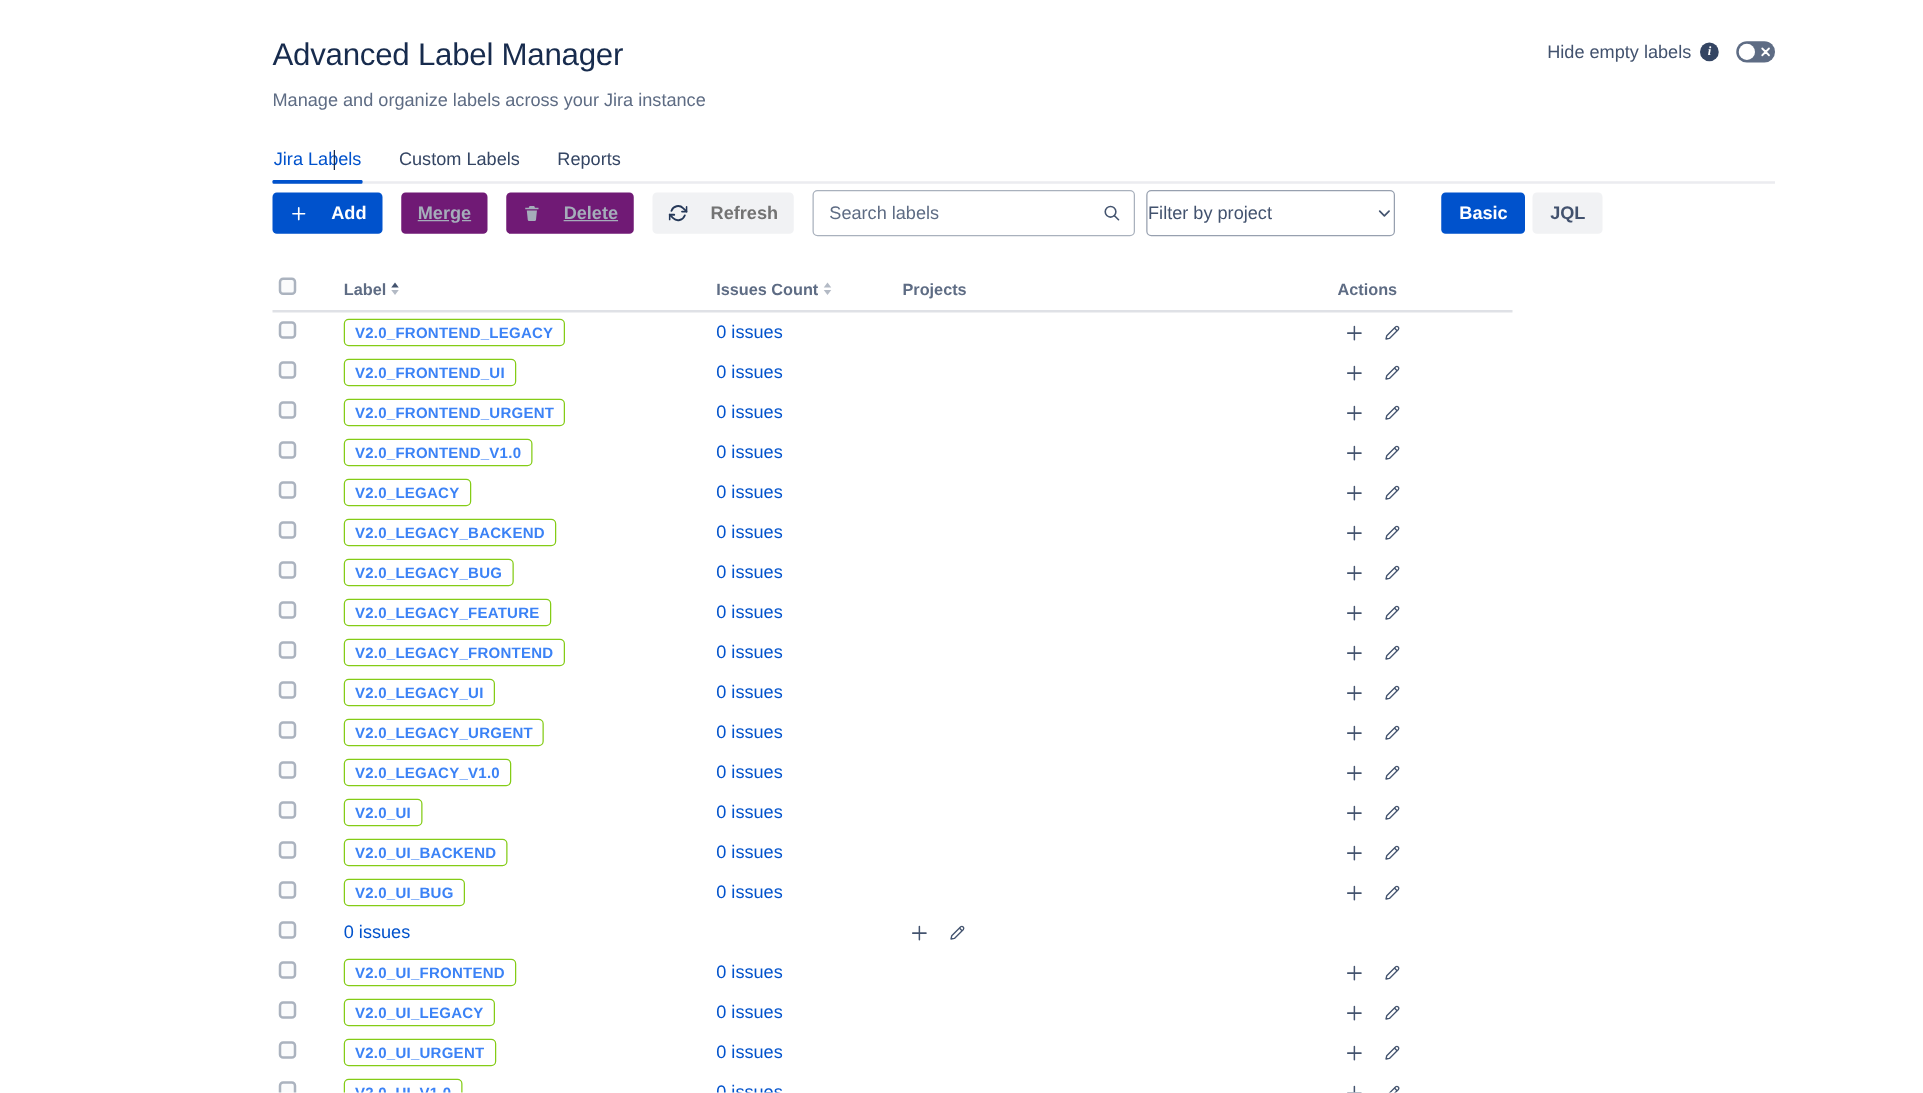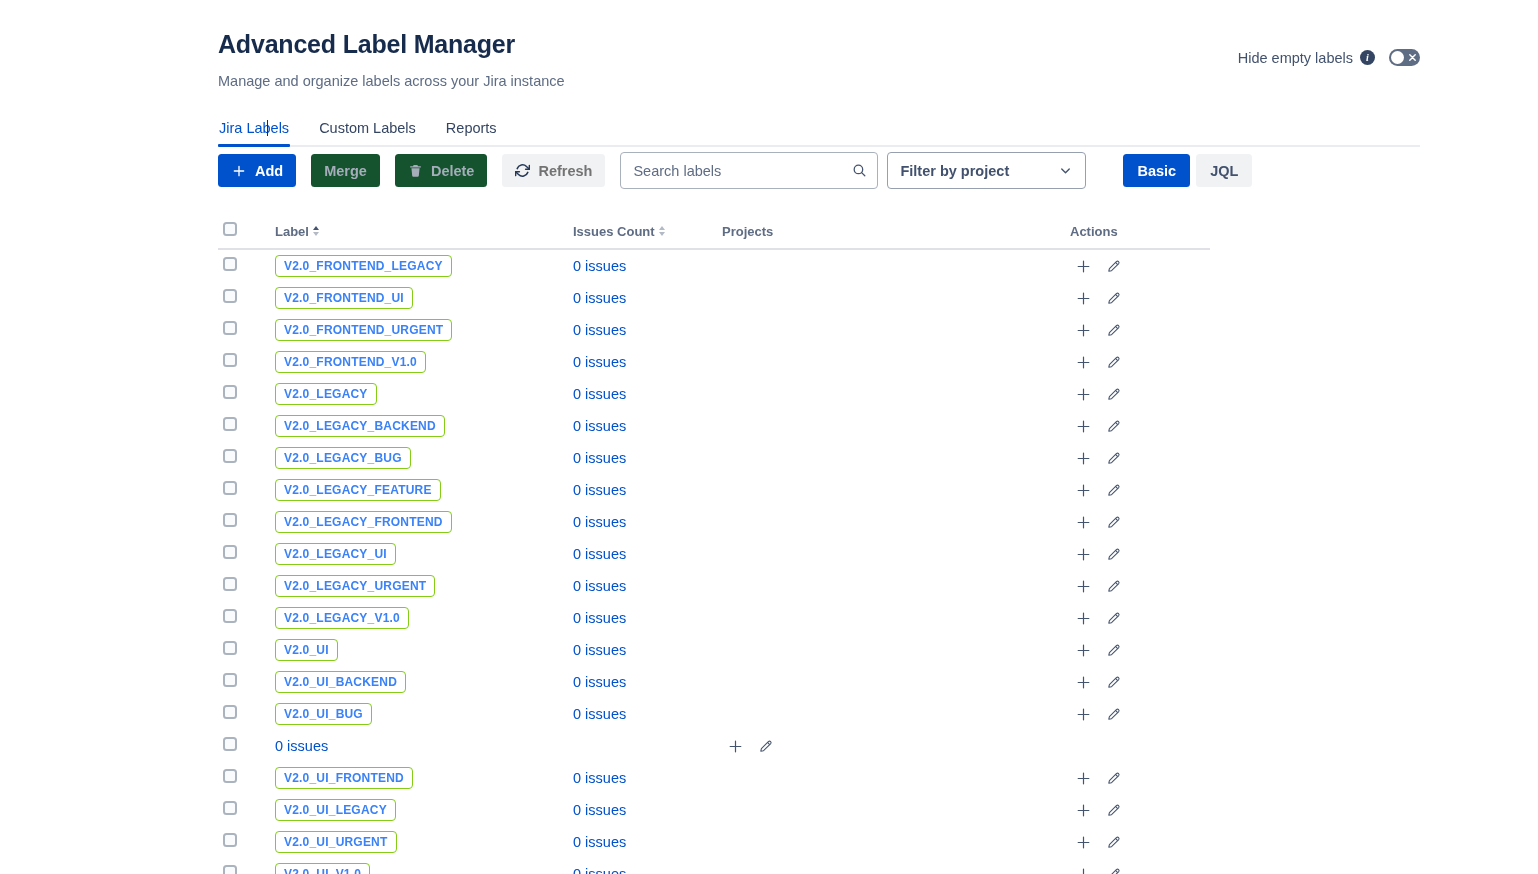--- a/index.html
+++ b/index.html
@@ -2,58 +2,58 @@
 <html><head>
 <meta charset="utf-8">
 <style>
   * { margin:0; padding:0; box-sizing:border-box; }
   html,body { width:1538px; height:874px; overflow:hidden; background:#fff;
     font-family:"Liberation Sans", sans-serif; color:#172B4D; }
   .container { position:relative; margin-left:218px; width:1202px; padding-top:30px; }
 
   
   .page-header { display:flex; justify-content:space-between; align-items:flex-start; }
-  h1.title { font-size:25px; font-weight:700; letter-spacing:-0.2px; color:#172B4D; }
+  h1.title { font-size:25px; font-weight:400; letter-spacing:-0.2px; color:#172B4D; }
   .subtitle { margin-top:14px; font-size:14.5px; color:#5E6C84;text-align:center; }
-  .hide-empty { display:flex; align-items:center; margin-top:19px; }
+  .hide-empty { display:flex; align-items:center; margin-top:3px; }
   .hide-empty-label { font-size:14.5px; color:#42526E; }
   .info-dot { width:15px; height:15px; border-radius:50%; background:#344563; color:#fff;
     font-size:10px; font-weight:700; display:inline-flex; align-items:center; justify-content:center;
     margin-left:7px; font-family:"Liberation Serif", serif; font-style:italic; }
   .toggle { position:relative; width:31px; height:17px; border-radius:9px; background:#5E6C84;
     margin-left:14px; display:inline-flex; align-items:center; cursor:pointer; }
   .toggle .knob { position:absolute; left:2px; width:13px; height:13px; border-radius:50%; background:#fff; }
   .toggle .cross { position:absolute; right:3px; top:3.5px; }
 
   
   .tabs { display:flex; margin-top:31px; border-bottom:2px solid #EBECF0; }
   .tab { position:relative; font-size:14.5px; font-weight:500; color:#344563;
     padding:0 1px 9px 1px; margin-right:28px; cursor:pointer; }
   .tab.active { color:#0052CC; }
   .tab.active::after { content:""; position:absolute; left:0; right:0; bottom:-2px; height:3px;
     background:#0052CC; border-radius:1px; }
   .text-caret { position:absolute; left:49px; top:0; width:1px; height:16px; background:#172B4D; }
 
   
   .toolbar { display:flex; align-items:center; margin-top:5px; height:37px; }
-  .btn { display:inline-flex; align-items:center; justify-content:center; gap:8px;
+  .btn { display:inline-flex; align-items:center; justify-content:center; gap:18px;
     height:33px; border:none; border-radius:3.5px; font-family:inherit; font-size:14.5px;
     font-weight:600; padding:0 13px; cursor:pointer; background:#F1F2F4; color:#42526E; }
   .btn.primary { background:#0052CC; color:#fff; }
-  .btn.disabled { color:#A5ADBA; cursor:default; background:#14532d; }
+  .btn.disabled { color:#A5ADBA; cursor:default; background:#701a75;text-decoration:underline; }
   .btn.refresh { color:#737373; }
   .btn + .btn { margin-left:15px; }
   .search-wrap { position:relative; margin-left:15px; }
   .search-wrap input { width:258px; height:37px; border:1px solid #A9B1BD; border-radius:4px;
     font-family:inherit; font-size:14.5px; color:#172B4D; padding:0 34px 0 12px; outline:none; }
   .search-wrap input::placeholder { color:#5E6C84; }
   .search-wrap svg { position:absolute; right:10px; top:10px; }
   .filter-select { display:flex; align-items:center; justify-content:space-between;
     width:199px; height:37px; border:1px solid #97A0AF; border-radius:4px; margin-left:9px;
-    padding:0 12px; font-size:14.5px; color:#42526E; cursor:pointer; background:#fff;font-weight:bold; }
+    padding:0 0; font-size:14.5px; color:#42526E; cursor:pointer; background:#fff; }
   .mode-group { display:flex; margin-left:13px; }
   .mode-group .btn { padding:0 14px;margin-left:24px; }
   .mode-group .btn + .btn { margin-left:6px; }
 
   
   .table { margin-top:31px; width:992px; }
   .trow { display:grid; grid-template-columns:57px 298px 149px 348px 1fr; align-items:center; }
   .thead { height:30px; border-bottom:2px solid #DFE1E6; padding-bottom:6px; }
   .th { font-size:13px; font-weight:700; color:#5E6C84; display:flex; align-items:center; }
   .body-row { height:32px; }

